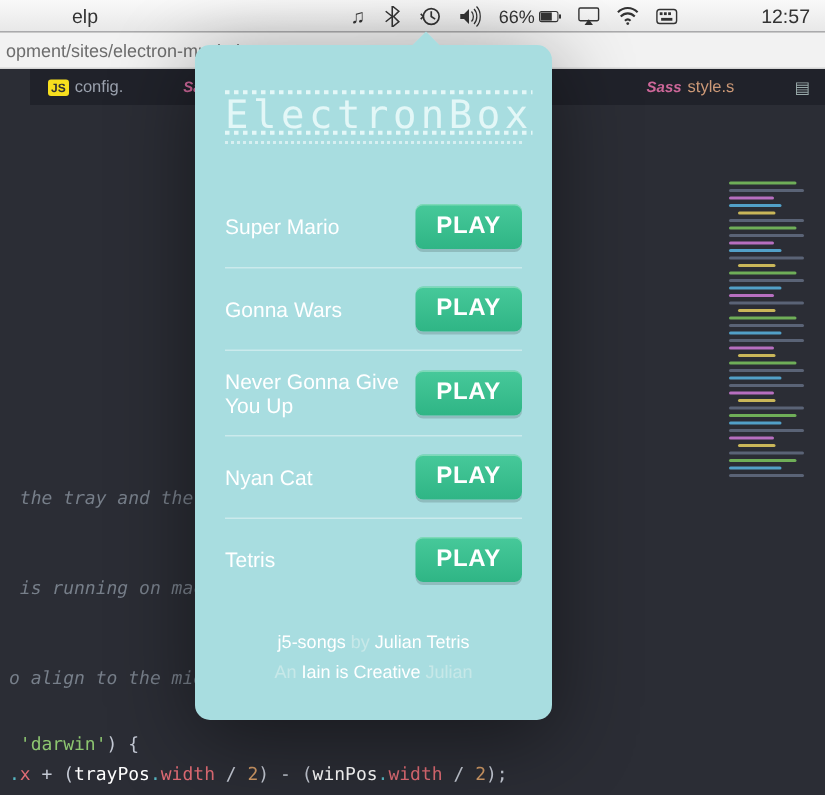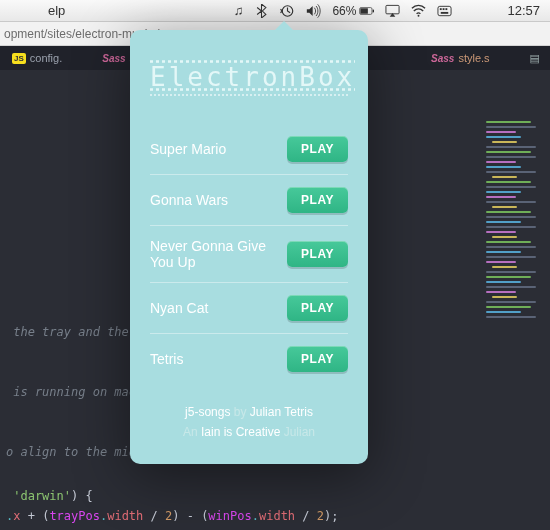--- a/index.html
+++ b/index.html
@@ -32,20 +32,21 @@
   border-bottom: 1px solid #d4d4d4;
   color: #6d6d6d;
   font-size: 12px;
   display: flex; align-items: center;
   padding-left: 4px;
 }
 
 .editor-bg {
   position: absolute; top: 46px; left: 0; right: 0; bottom: 0;
   background: #2b2d35;
+  padding-left: 20px;
 }
 .tab-strip {
   height: 24px; background: #20222a;
   display: flex; align-items: center; gap: 40px;
   padding-left: 12px;
   color: #9aa1ad; font-size: 11px;
 }
 .tab-strip .tab { display: flex; align-items: center; gap: 4px; }
 .js-badge { background: #f7df1e; color: #333; font-size: 8px; font-weight: bold; padding: 1px 2px; border-radius: 2px; }
 .sass-badge { color: #cd6799; font-style: italic; font-size: 10px; font-weight:bold;text-align:right; }
@@ -60,21 +61,21 @@
   white-space: pre;
 }
 .code-bottom {
   position: absolute; left: 6px; top: 440px;
   font-family: Menlo, Consolas, monospace;
   font-size: 12px; line-height: 20px;
   color: #c4c9d4; white-space: pre;
 }
 .tok-str { color: #8cc570; }
 .tok-prop { color: #e06c75; }
-.tok-var { color: #d946ef; text-align: center; }
+.tok-var { color: #ffffff; text-align: center; }
 .tok-num { color: #d19a66; }
 .tok-op { color: #56b6c2; }
 
 .minimap {
   position: absolute; top: 72px; right: 2px; width: 70px; bottom: 0;
   background: #2b2d35;
   overflow: hidden;
 }
 .minimap .mline {
   height: 2px; margin: 3px 4px 3px 8px;
@@ -126,21 +127,21 @@
 }
 .song-list .row:last-child { border-bottom: none; }
 .song-name { font-size: 14px; color: #fff; }
 .play-btn {
   background: linear-gradient(#47c99a, #2fb585);
   border: none;
   border-radius: 5px;
   color: #fff;
   font-weight: 700;
   letter-spacing: .5px;
-  font-size: 12px;
+  font-size: 16px;
   padding: 6px 14px;
   box-shadow: 0 2px 0 rgba(0,0,0,.15), inset 0 1px 0 rgba(255,255,255,.3);
   cursor: pointer;
 }
 .credits {
   text-align: center;
   margin-top: 18px;
   font-size: 12px;
   line-height: 20px;
   color: #e5f7f7;

